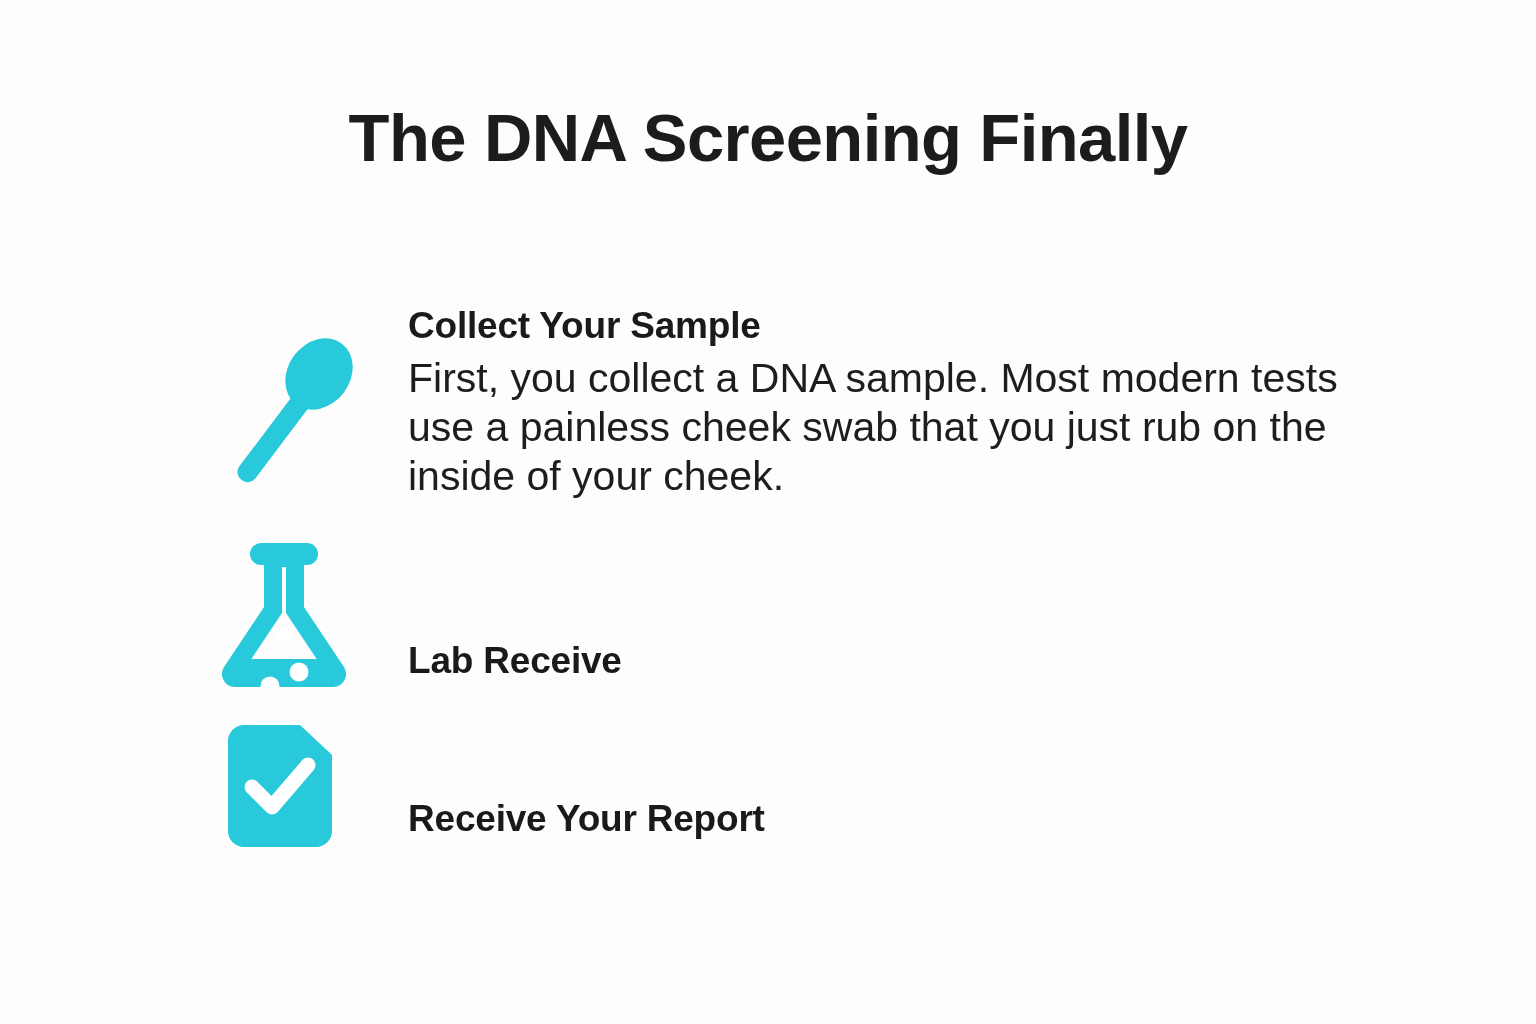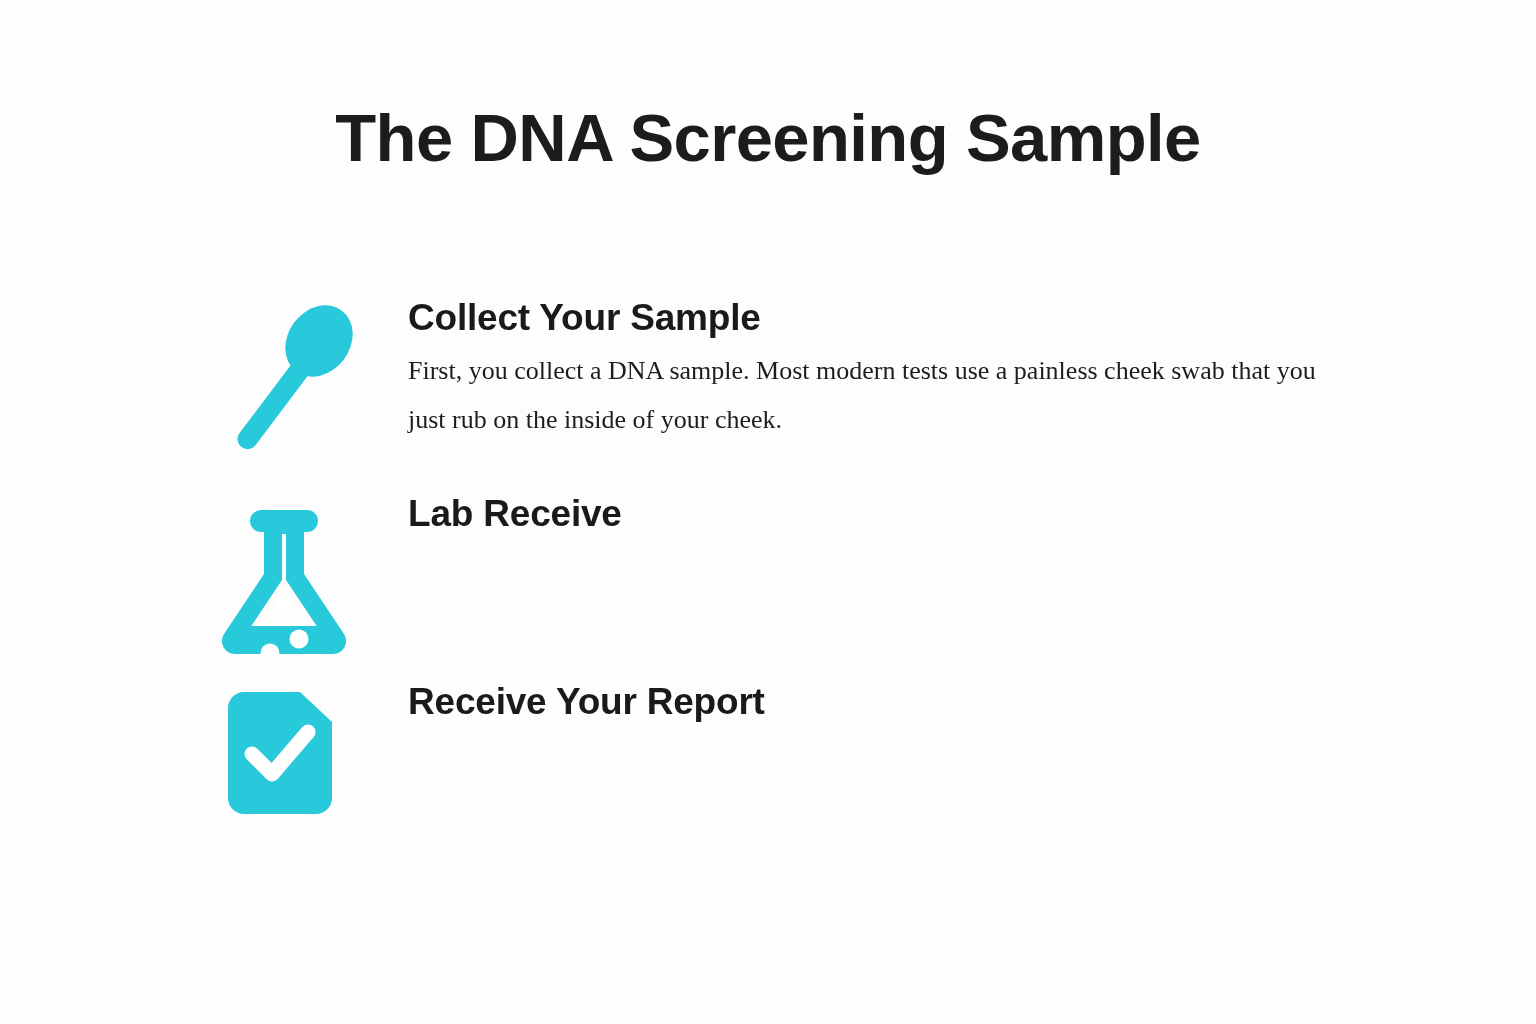--- a/index.html
+++ b/index.html
@@ -41,21 +41,22 @@
   
   .steps {
     position: absolute;
     left: 196px;
     top: 296px;
     width: 1180px;
   }
   .step {
     position: relative;
     display: flex;
-    align-items: flex-start;
+    align-items: flex-end;
+    margin-top: 8px;
   }
   .step-icon-wrap {
     flex: 0 0 212px;
     display: flex;
     justify-content: flex-start;
     align-items: flex-start;
     padding-top: 4px;
   }
   .step-body {
     flex: 1 1 auto;
@@ -63,45 +64,44 @@
   }
   .step-heading {
     font-size: 37px;
     font-weight: 700;
     color: #1a1a1a;
     letter-spacing: -0.2px;
     line-height: 1.18;
     margin: 0 0 6px 0;
   }
   .step-text {
-    font-size: 26px;
+    font-size: 41px;
     font-weight: 400;
     color: #1d1d1d;
     line-height: 49px;
     margin: 0;
     max-width: 930px;
-    font-family: Liberation Serif, serif;
   }
 
   
   .step-1 { margin-bottom: 24px; }
   .step-2 { margin-bottom: 24px; }
 
   
   .icon-svg { display: block; }
   .icon-swab   { margin-left: 10px; margin-top: 0px; }
   .icon-flask  { margin-left: 24px; margin-top: 10px; }
   .icon-report { margin-left: 32px; margin-top: 8px; }
 </style>
 </head>
 <body>
 
 <div class="page">
 
-  <div class="title">The DNA Screening Sample</div>
+  <div class="title">The DNA Screening Finally</div>
 
   <div class="steps">
 
     <div class="step step-1">
       <div class="step-icon-wrap">
         <span class="icon-swab">
           <svg class="icon-svg" width="152" height="168" viewBox="0 0 152 168" xmlns="http://www.w3.org/2000/svg" aria-hidden="true">
             <g fill="#27c9da">
 
               <rect x="64" y="32" width="20" height="128" rx="10" ry="10" transform="rotate(37 74 96)"></rect>

